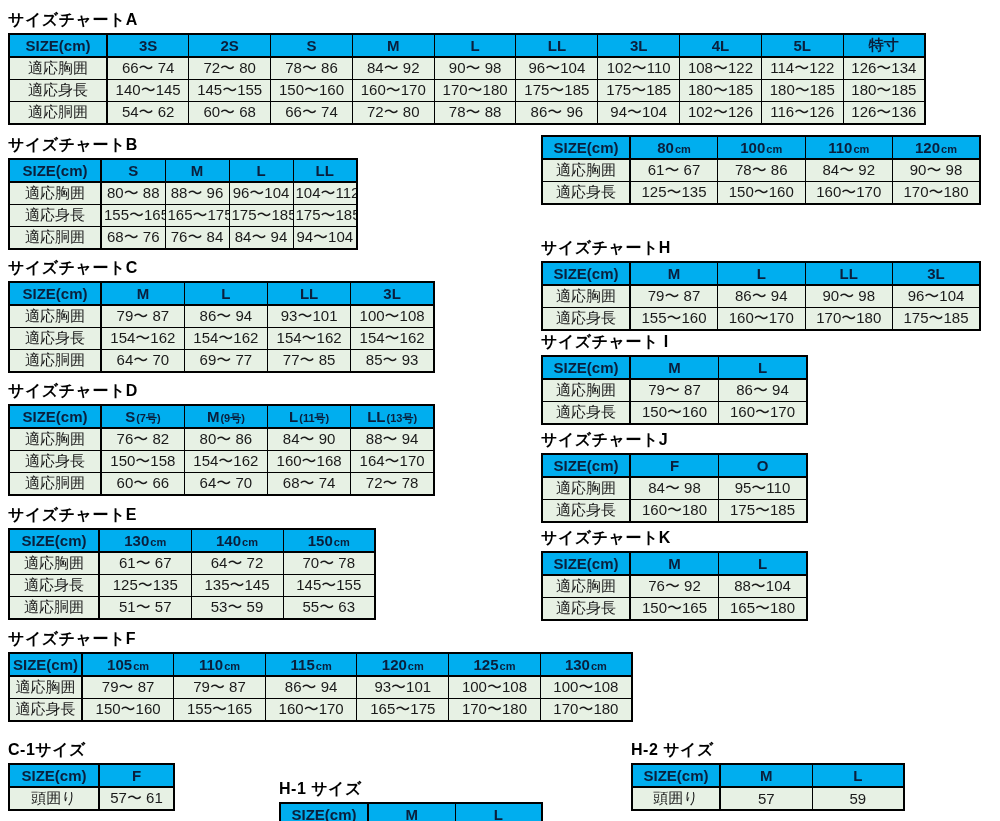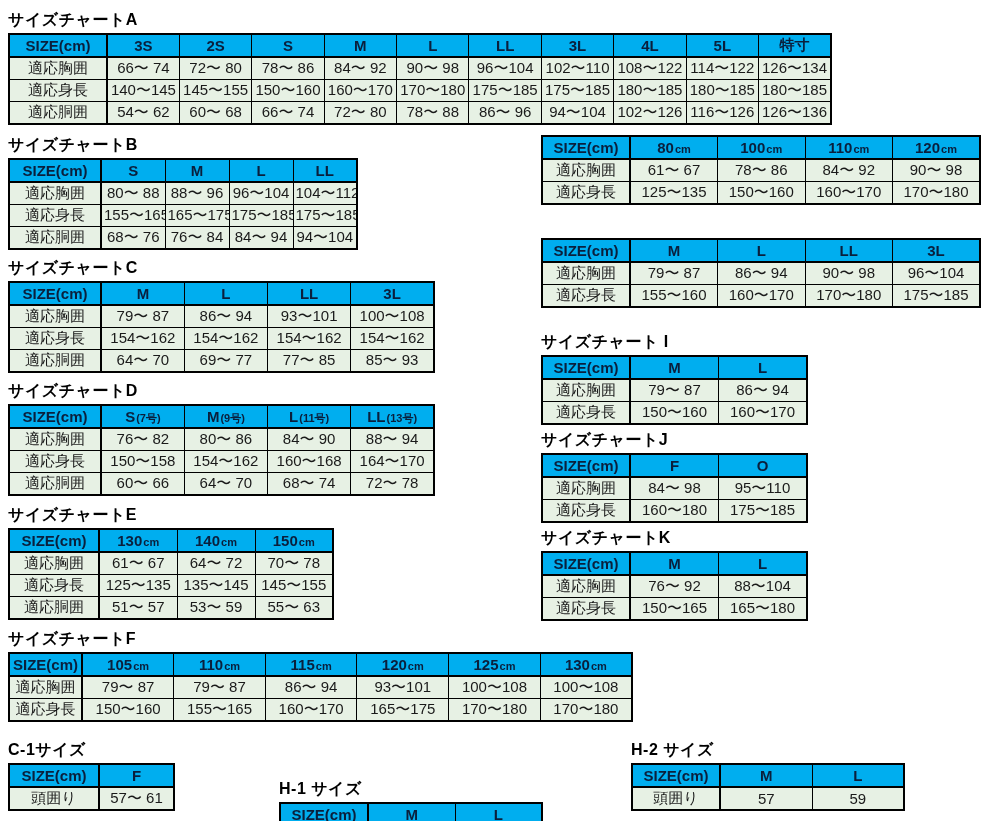--- a/index.html
+++ b/index.html
@@ -29,21 +29,21 @@
     font-weight:bold;
     border-bottom:2px solid var(--border,#000);
   }
   table.size-table .fc { border-right:2px solid var(--border,#000);margin-top:40px; }
   table.size-table td.row-label { font-size:15px; }
   .sub { font-size:11px; font-weight:bold; margin-left:1px; }
 </style>
 </head>
 <body style="--header-bg: #00aeef; --header-text: #0a1f3c; --cell-bg: #e7f1e4; --cell-text: #1a1a1a; --border: #000000; background: rgb(255, 255, 255);">
 
-<div class="chart" style="left:8px; top:10px; width:824px;">
+<div class="chart" style="left:8px; top:10px; width:918px;">
   <div class="chart-title">サイズチャートA</div>
   <table class="size-table">
       <colgroup>
         <col style="width: 98px;">
         <col>
         <col>
         <col>
         <col>
         <col>
         <col>
@@ -239,21 +239,21 @@
           <td class="row-label fc">適応胴囲</td>
           <td>60〜 66</td>
           <td>64〜 70</td>
           <td>68〜 74</td>
           <td>72〜 78</td>
         </tr>
       </tbody>
     </table>
 </div>
 
-<div class="chart" style="left:8px; top:505px; width:326px;">
+<div class="chart" style="left:8px; top:505px; width:368px;">
   <div class="chart-title">サイズチャートE</div>
   <table class="size-table">
       <colgroup>
         <col style="width: 90px;">
         <col>
         <col>
         <col>
       </colgroup>
       <thead>
         <tr>
@@ -363,20 +363,21 @@
           <td>125〜135</td>
           <td>150〜160</td>
           <td>160〜170</td>
           <td>170〜180</td>
         </tr>
       </tbody>
     </table>
 </div>
 
 <div class="chart" style="left:541px; top:238px; width:440px;">
+  <div class="chart-title">サイズチャートH</div>
   <table class="size-table">
       <colgroup>
         <col style="width: 88px;">
         <col>
         <col>
         <col>
         <col>
       </colgroup>
       <thead>
         <tr>

